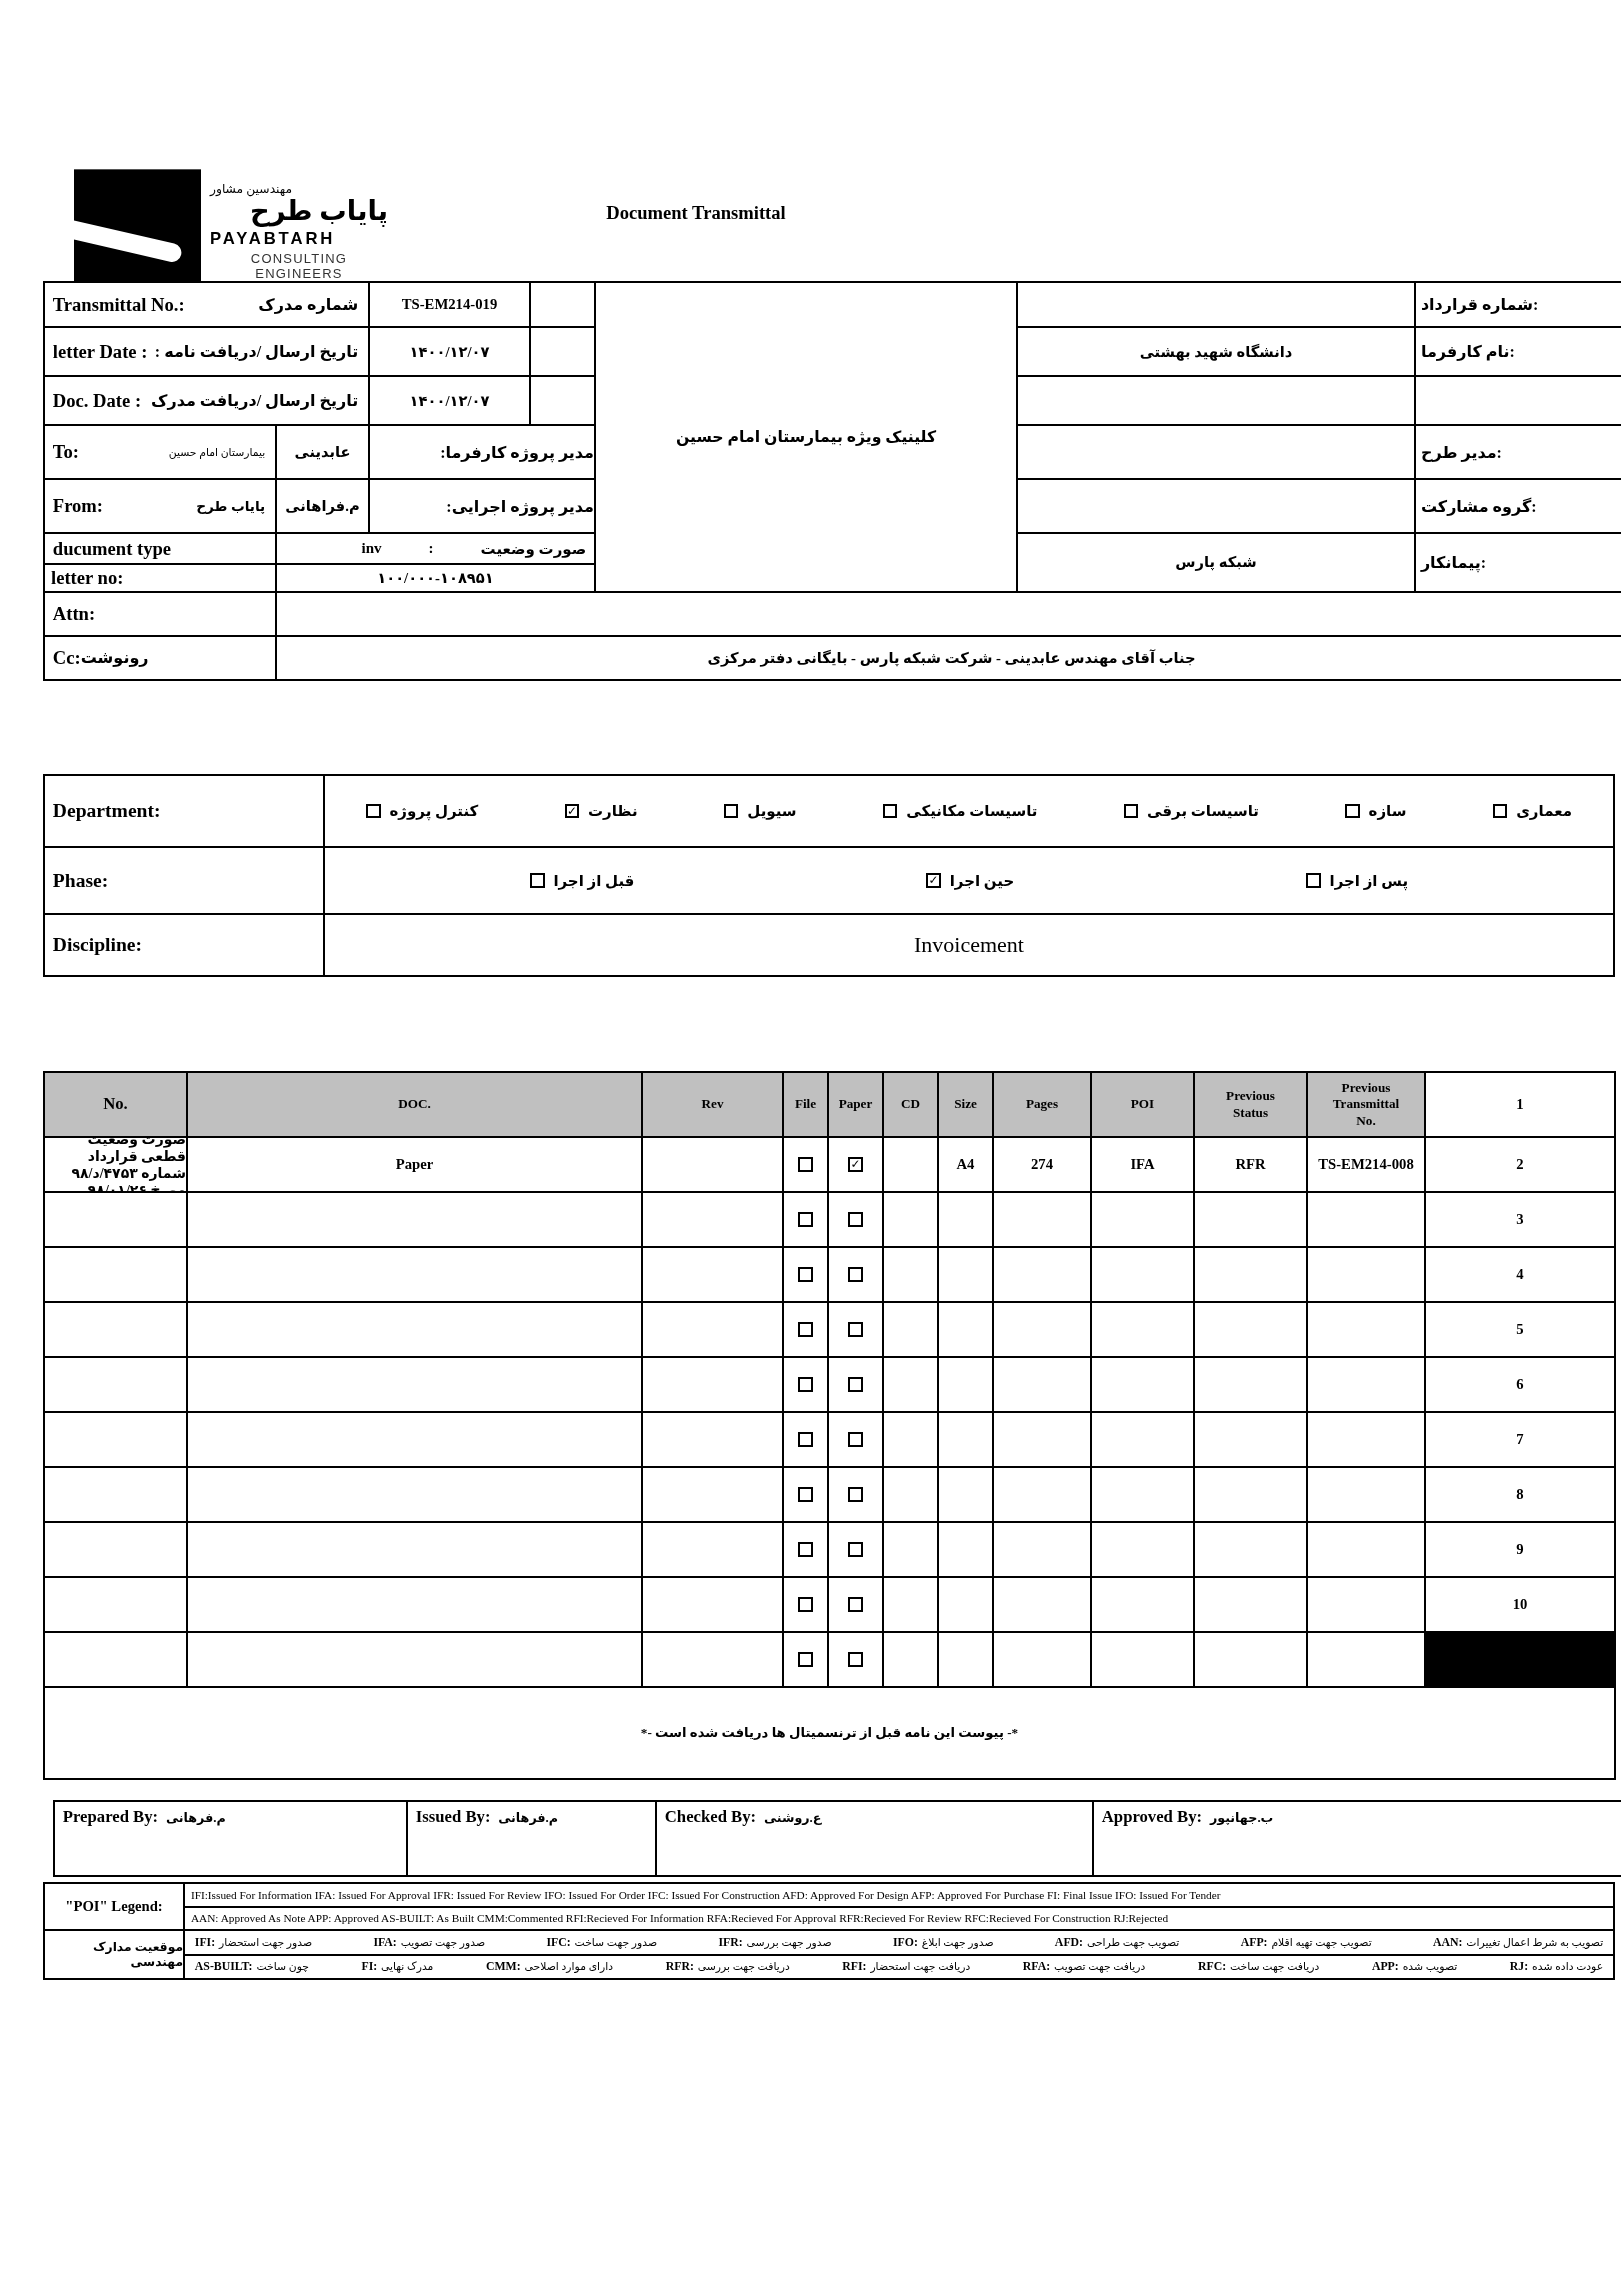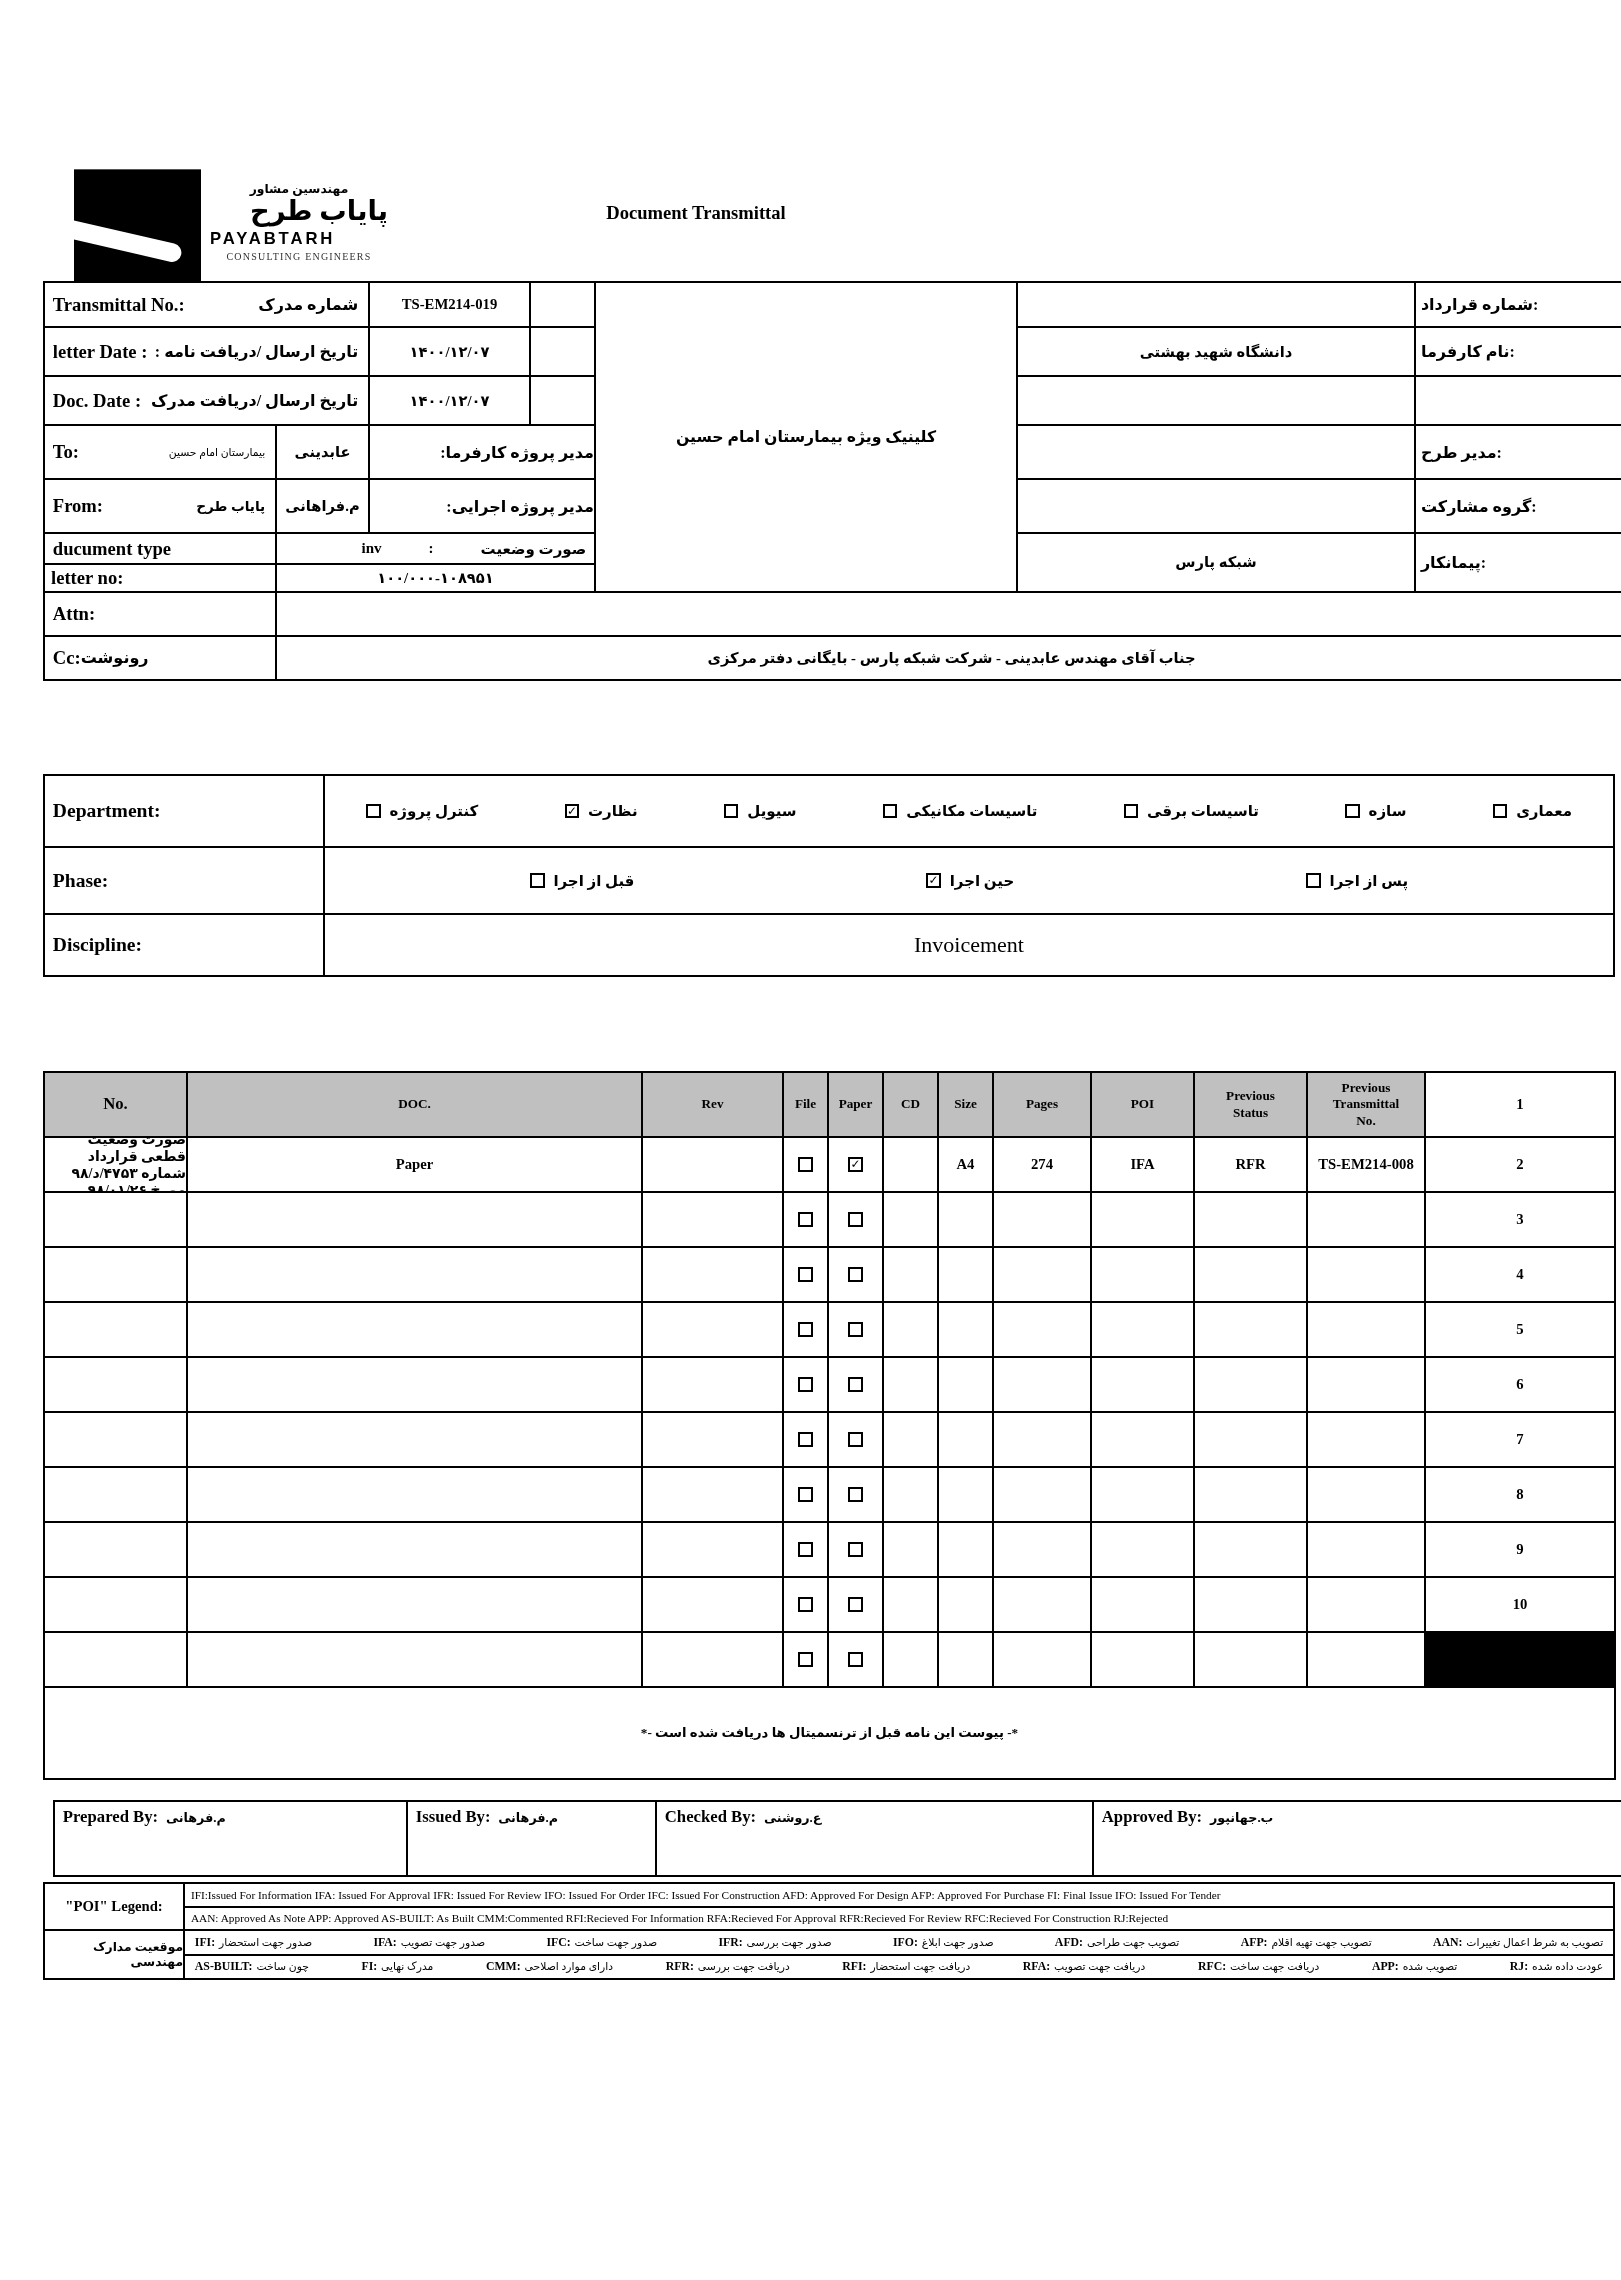--- a/index.html
+++ b/index.html
@@ -5,24 +5,24 @@
   html,body{margin:0;padding:0;}
   body{
     width:1621px;height:2281px;background:#fff;color:#000;position:relative;
     font-family:"Liberation Serif","DejaVu Sans",serif;
   }
   .grid{position:absolute;display:grid;gap:2px;background:#000;border:2.9px solid #000;}
   .cell{background:#fff;display:flex;align-items:center;overflow:hidden;}
   
   .logo{position:absolute;left:74px;top:169px;width:127px;height:114px;}
   .brand{position:absolute;left:210px;top:182px;width:178px;}
-  .brand .fa1{font-size:12.3px;font-weight:700;text-align:center;direction:rtl;}
+  .brand .fa1{font-size:12.3px;font-weight:400;text-align:left;direction:rtl;}
   .brand .fa2{font-size:27.4px;font-weight:700;text-align:right;direction:rtl;line-height:1.05;}
   .brand .en1{font-family:"Liberation Sans",sans-serif;font-size:16.7px;font-weight:700;letter-spacing:2.9px;margin-top:2.9px;}
-  .brand .en2{font-family:Liberation Serif, serif;font-size:10px;letter-spacing:1.2px;color:#333;text-align:center;margin-top:2px;}
+  .brand .en2{font-family:Liberation Sans, sans-serif;font-size:13px;letter-spacing:1.2px;color:#333;text-align:center;margin-top:2px;}
   .doc-title{position:absolute;left:510px;top:202px;width:372px;text-align:center;font-size:18.6px;font-weight:700;}
   
   #info-grid{left:43px;top:281px;grid-template-columns:230px 91px 159px 63px 420px 396px 210px;
     grid-template-rows:43px 47px 47px 52px 52px 29px 25.5px 42px 42px;}
   .split{justify-content:space-between;padding:0 9.8px 0 7.8px;}
   .lbl-en{font-weight:700;font-size:18.6px;}
   .lbl-fa{font-weight:700;font-size:16px;direction:rtl;}
   .center{justify-content:center;}
   .val{font-size:14.7px;font-weight:600;}
   .small-fa{font-size:10.8px;font-weight:400;direction:rtl;}

